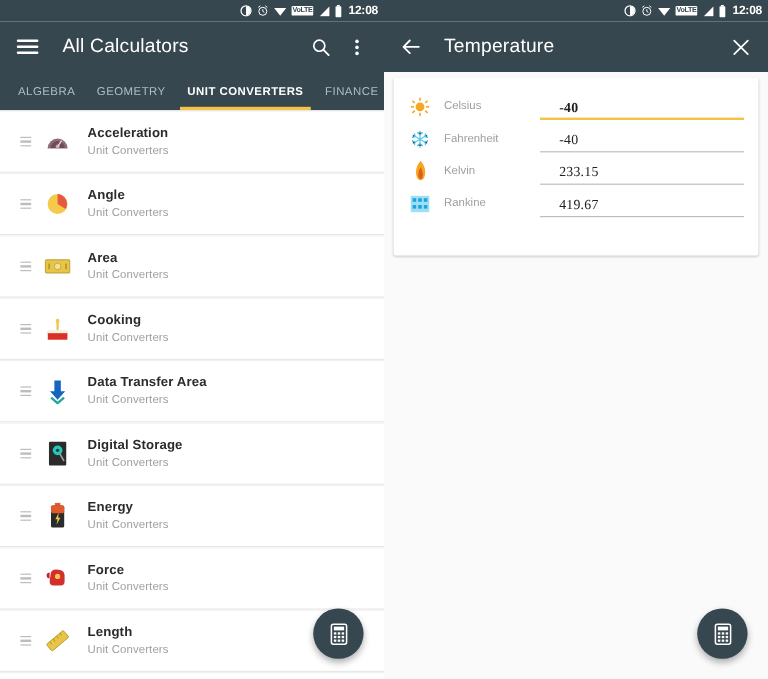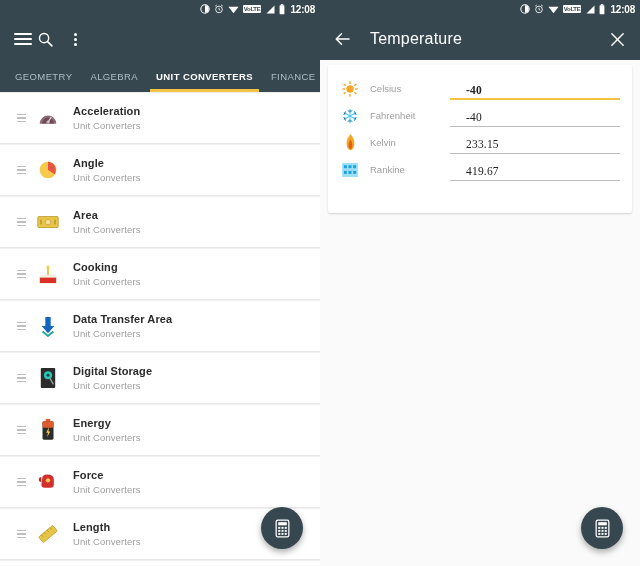--- a/index.html
+++ b/index.html
@@ -178,38 +178,39 @@
     </div>
 
     <div class="appbar">
       <div class="icon-btn">
         <div class="hamburger">
             <span></span>
             <span></span>
             <span></span>
           </div>
       </div>
+      <div class="appbar-title">All Calculators</div>
       <div class="icon-btn">
         <svg width="17" height="17" viewBox="0 0 24 24">
             <circle cx="10" cy="10" r="6.5" fill="none" stroke="#fff" stroke-width="2"></circle>
             <path d="M15 15 L21 21" stroke="#fff" stroke-width="2.2" stroke-linecap="round"></path>
           </svg>
       </div>
       <div class="icon-btn spaced">
         <div class="kebab">
             <i></i>
             <i></i>
             <i></i>
           </div>
       </div>
     </div>
 
     <div class="tabs">
+      <div class="tab">ALGEBRA</div>
       <div class="tab">GEOMETRY</div>
-      <div class="tab">ALGEBRA</div>
       <div class="tab active">UNIT CONVERTERS</div>
       <div class="tab">FINANCE</div>
 
     </div>
 
     <div class="list-area">
 
       <div class="list-row">
         <div class="drag-handle">
             <i></i>

